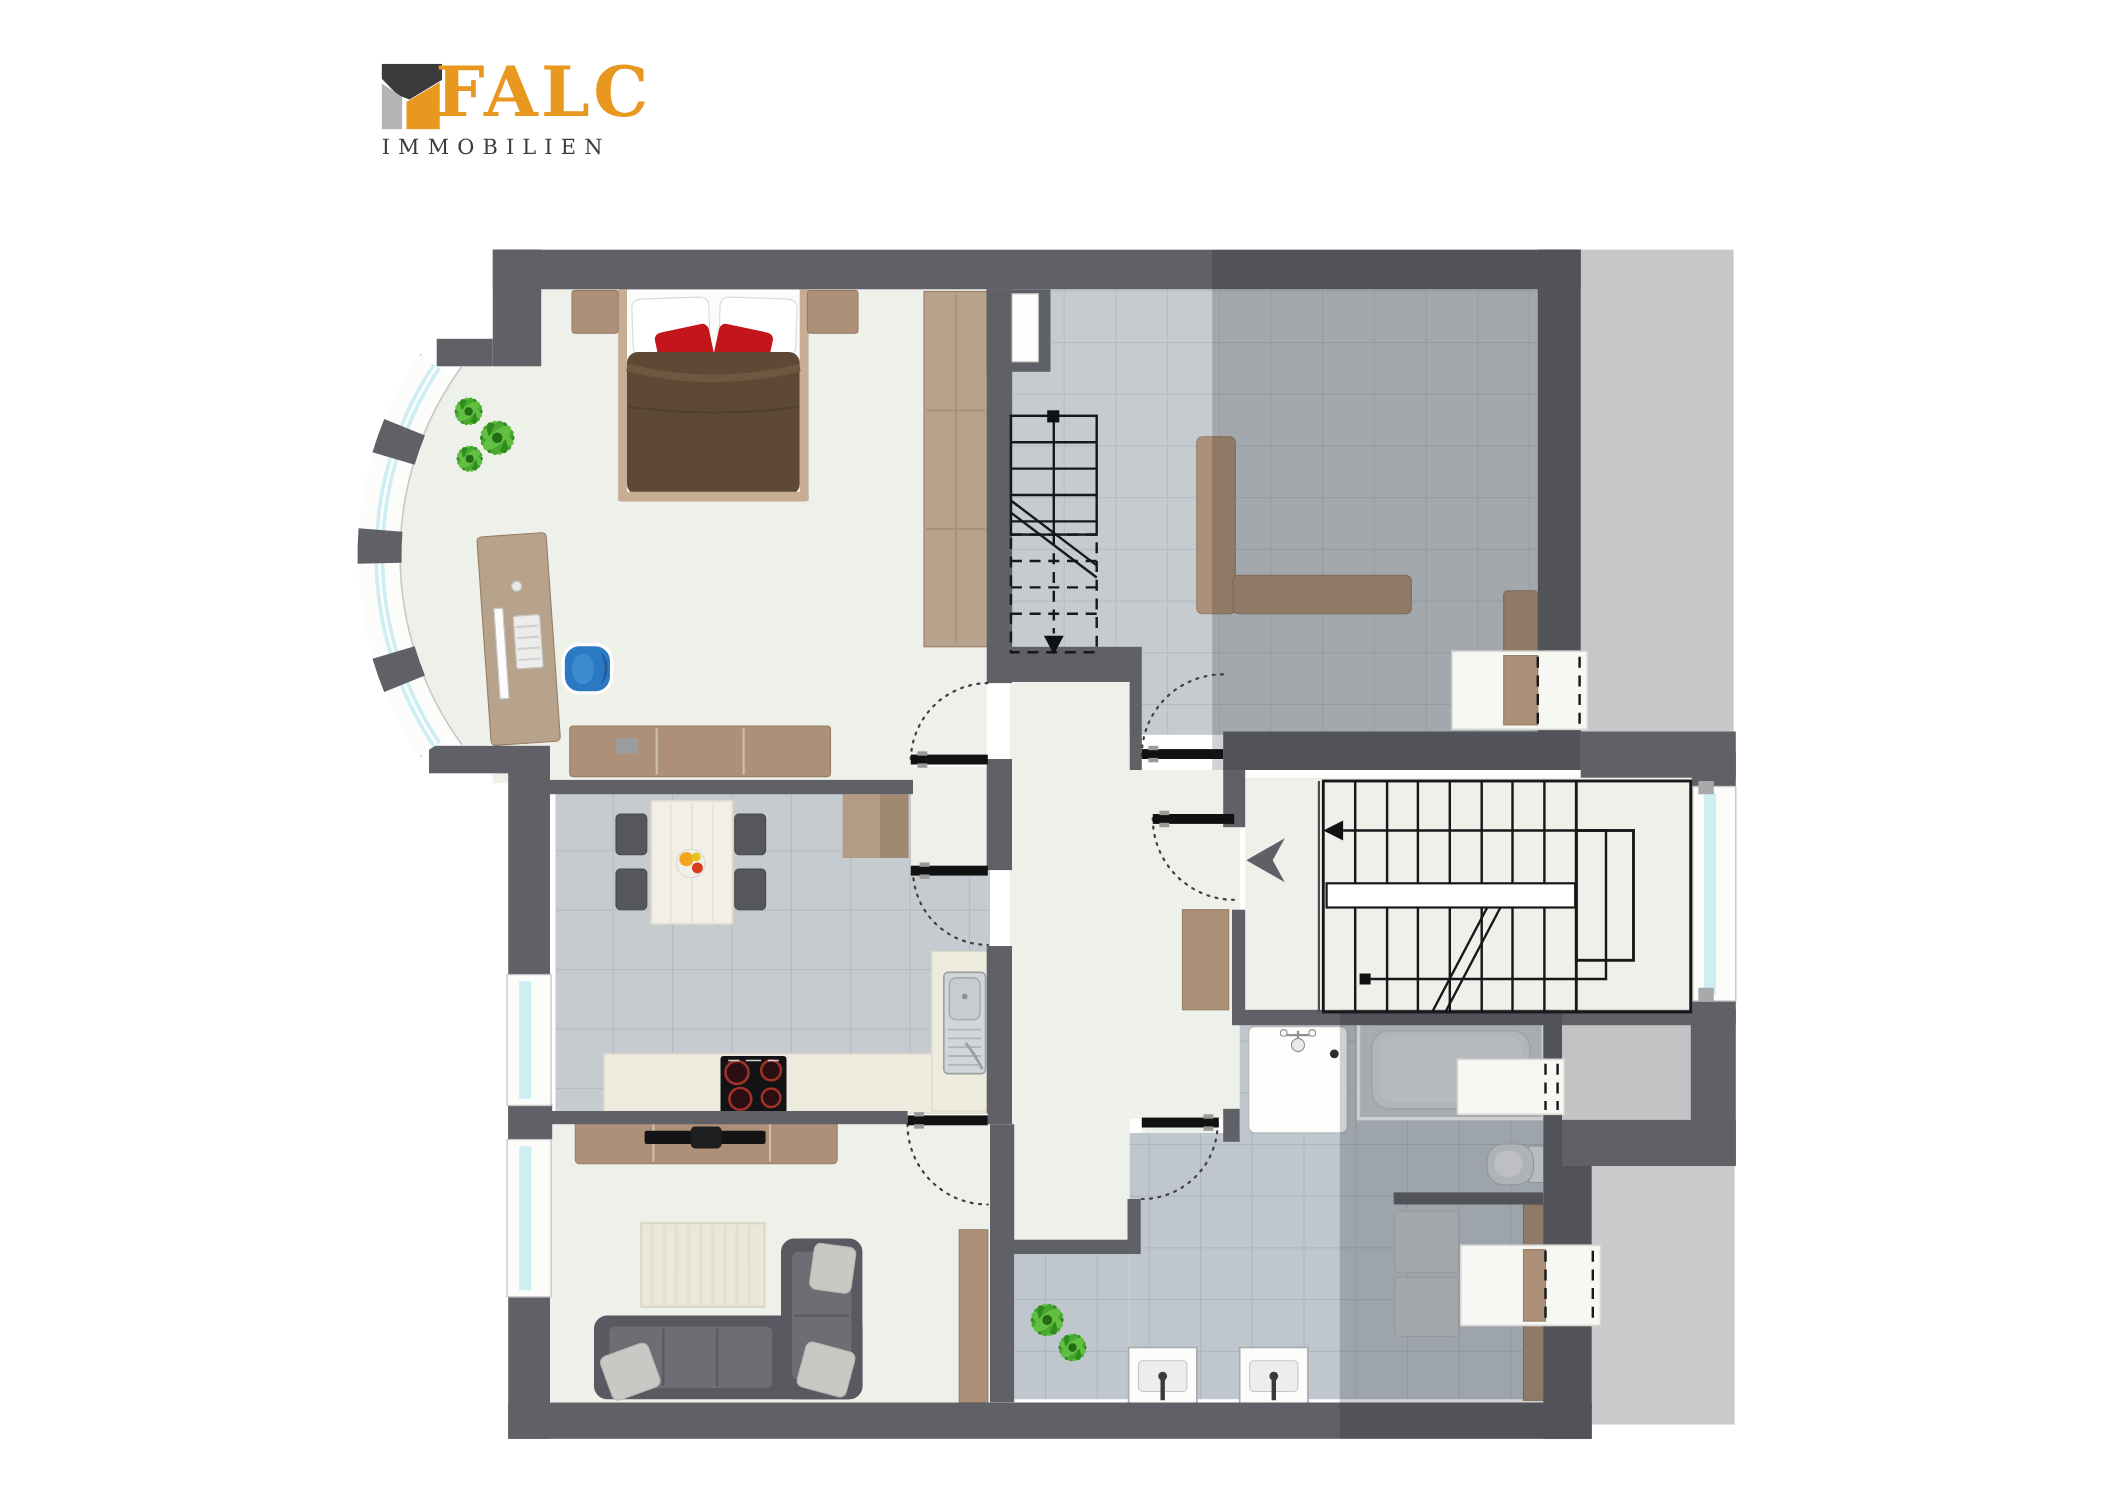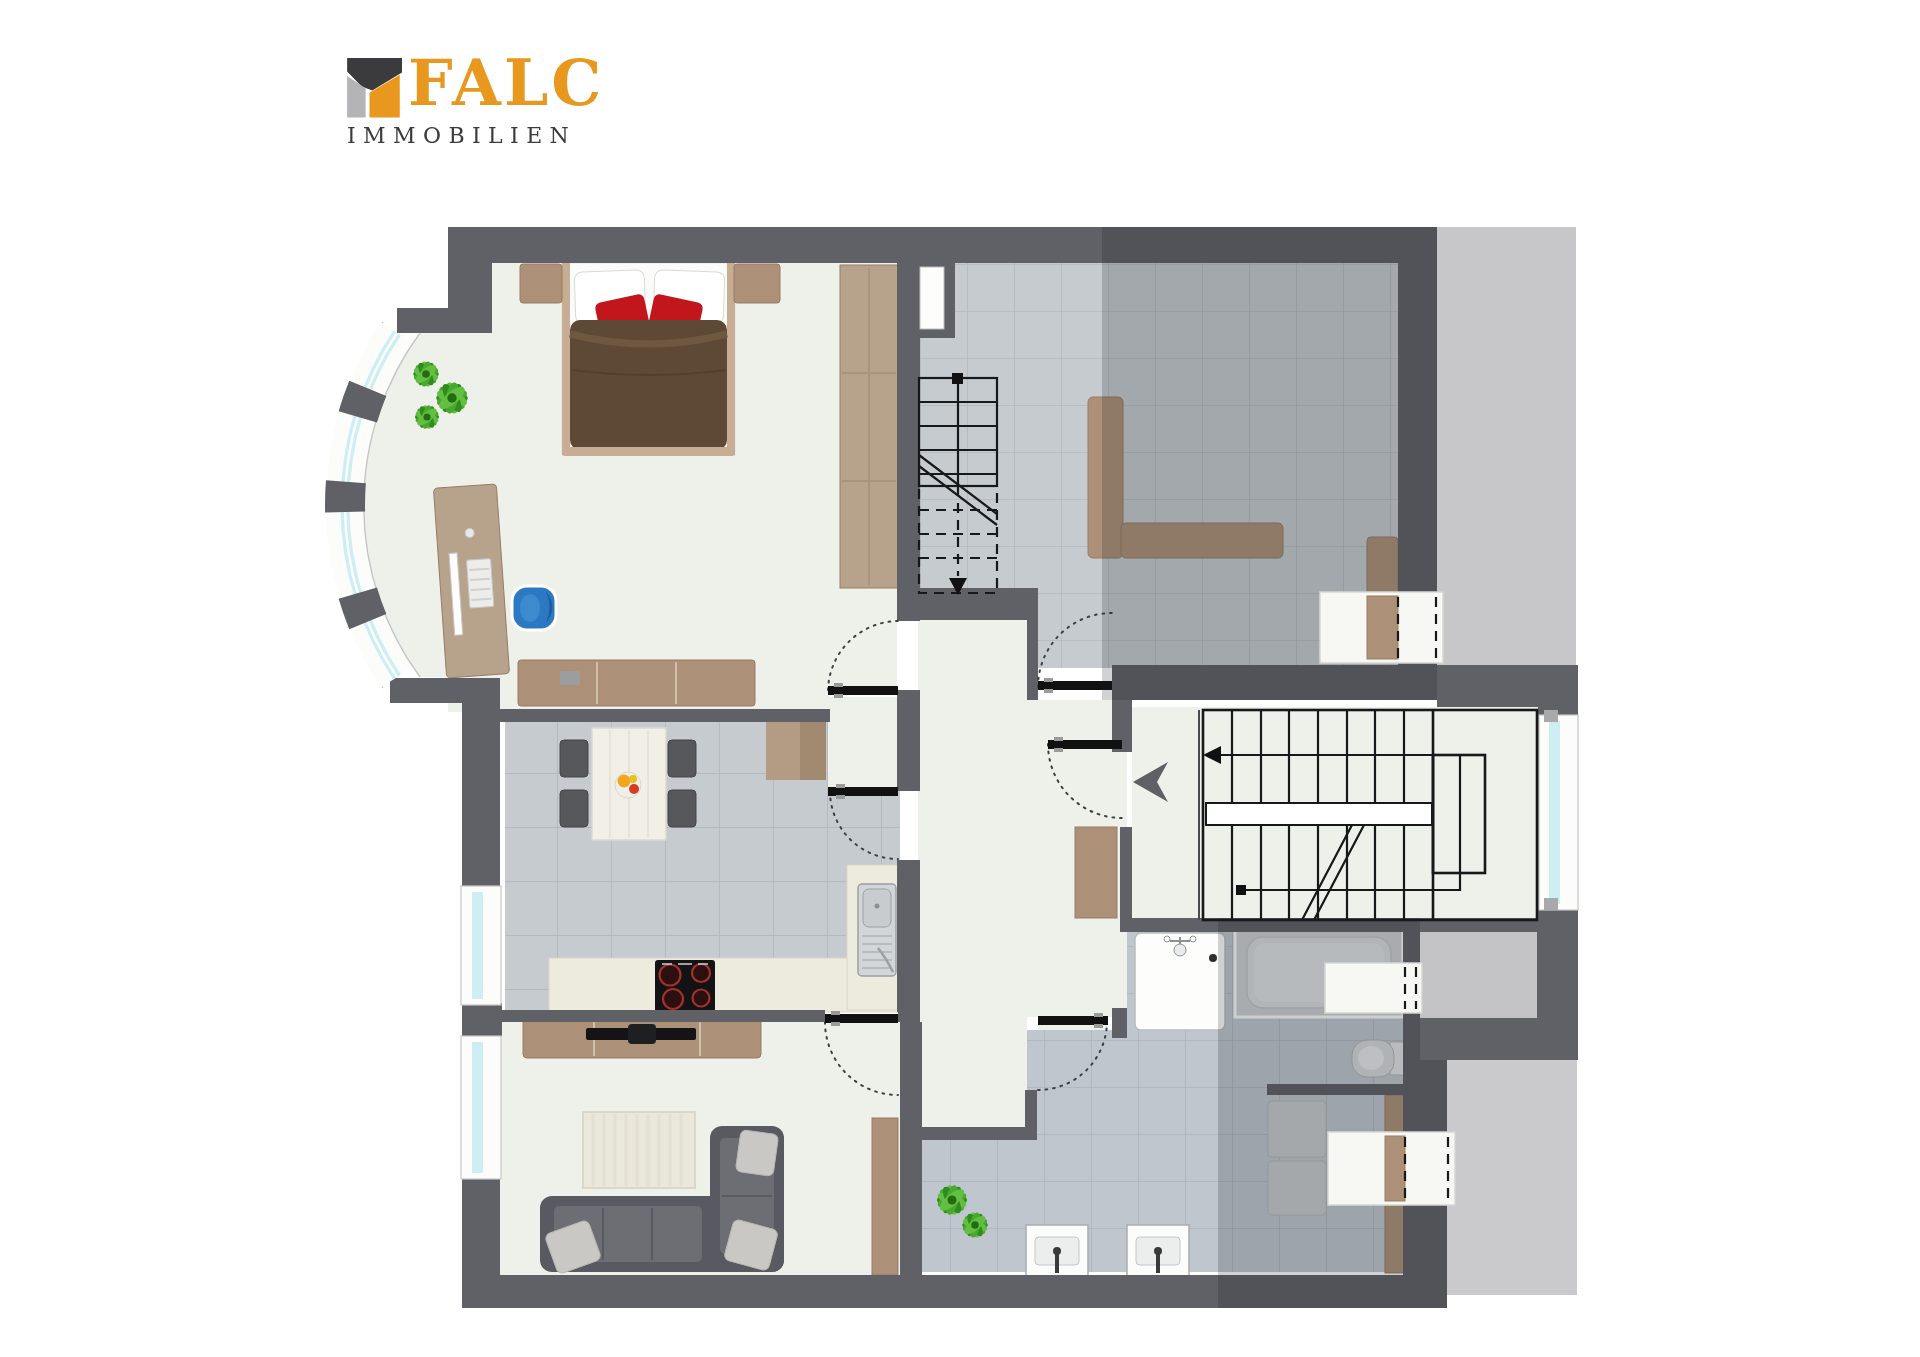--- a/index.html
+++ b/index.html
@@ -1,22 +1,22 @@
 <!DOCTYPE html>
 <html style="--logo_orange: #e8981f; --logo_dark: #3b3b3d; --logo_gray: #b4b4b6; --wall: #606167; --floor: #eef0ea; --tile: #c6cbd0; --tile_line: #b3b9bf; --tile_bath: #bfc6cd; --tile_bath_line: #acb4bc; --exterior: #c7c7c9; --wood: #ad9078; --wood_light: #b7a28c; --wood_dark: #977c65; --counter: #edeade; --duvet: #5e4936; --pillow_red: #c2151c; --sofa: #595961; --sofa_seat: #6d6d74; --cushion: #cac8c4; --rug: #eae7db; --chair_blue: #2b79c2; --plant: #3f9b28; --glass: #cdeef3; --door: #111111;"><head>
 <meta charset="utf-8">
 <style>
   html,body{margin:0;padding:0;background:#ffffff;}
   body{font-family:"Liberation Sans", sans-serif;}
   .stage{position:relative;width:1920px;height:1357px;background:#fff;overflow:hidden;}
   
-  .logo-brand{position:absolute;left:408px;top:50px;font-family:"DejaVu Serif", serif;
+  .logo-brand{position:absolute;left:396px;top:50px;font-family:"DejaVu Serif", serif;
     font-weight:700;font-size:63px;line-height:1.05;letter-spacing:3px;color:var(--logo_orange);}
   .logo-sub{position:absolute;left:347px;top:123px;font-family:"DejaVu Serif", serif;
-    font-weight:400;font-size:22px;letter-spacing:7.4px;color:var(--logo_dark);}
+    font-weight:400;font-size:19px;letter-spacing:7.4px;color:var(--logo_dark);}
   
   .wall{fill:var(--wall);}
   .floor{fill:var(--floor);}
   .ext{fill:var(--exterior);}
   .wood{fill:var(--wood);stroke:var(--wood_dark);stroke-width:1;}
   .woodL{fill:var(--wood_light);stroke:var(--wood_dark);stroke-width:1;}
   .door{fill:var(--door);}
   .arc{fill:none;stroke:#3f4043;stroke-width:2;stroke-dasharray:1.8 5.8;stroke-linecap:round;}
   .sline{stroke:#17181a;stroke-width:2.2;fill:none;}
   .sline-thick{stroke:#17181a;stroke-width:2.6;fill:none;}

